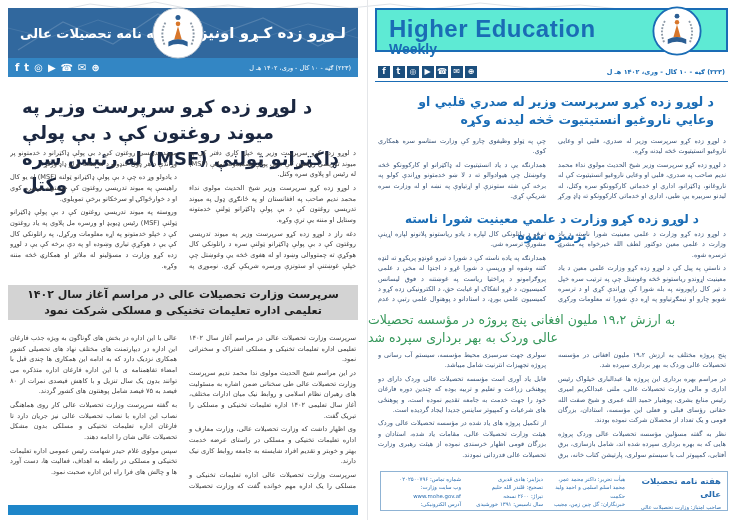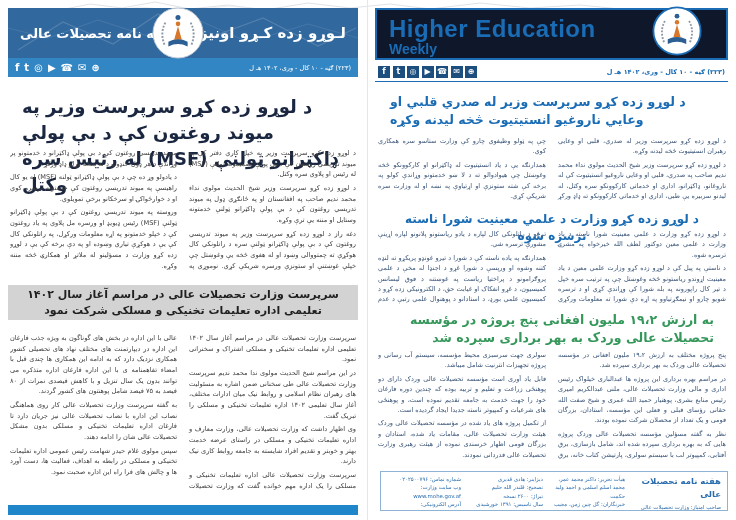--- a/index.html
+++ b/index.html
@@ -30,41 +30,41 @@
       font-size:18px;line-height:1.45;color:var(--headline_dark)}
   .l-body1{left:10px;top:148px;width:346px;height:134px;font-size:6.6px;line-height:1.62;color:var(--body_dark)}
   .l-graybox{left:8px;top:285px;width:350px;height:35px;background:var(--gray_box);
       display:flex;align-items:center;justify-content:center}
   .l-graybox-text{width:330px;text-align:center;direction:rtl;font-weight:bold;font-size:11px;
       line-height:1.45;color:#1f1f1f}
   .l-body2{left:10px;top:333px;width:346px;height:168px;font-size:6.6px;line-height:1.62;color:var(--body_dark)}
   .l-bar{left:8px;top:505px;width:350px;height:10px;background:var(--bar_blue)}
 
   
-  .r-box{left:375px;top:8px;width:353px;height:52px;background:#0f172a;border:2.5px solid var(--right_blue)}
+  .r-box{left:375px;top:8px;width:353px;height:44px;background:#5eead4;border:2.5px solid var(--right_blue)}
   .r-title1{position:absolute;left:12px;top:5px;font-size:24px;font-weight:bold;color:var(--right_blue);
       font-family:"Liberation Sans","DejaVu Sans",sans-serif;letter-spacing:.5px}
   .r-title2{position:absolute;left:12px;top:31px;font-size:14px;font-weight:bold;color:var(--right_blue);
       font-family:Liberation Sans, sans-serif}
   .r-logo{left:652px;top:6px;width:50px;height:50px;z-index:3}
   .r-strip{left:375px;top:63px;width:353px;height:17px;display:flex;align-items:center;
       justify-content:space-between;padding:0 3px}
   .r-soc .soc-sq{width:12px;height:12px;background:var(--icon_navy);color:#fff;font-size:8px;
       display:flex;align-items:center;justify-content:center;font-weight:bold}
   .r-soc{display:flex;gap:2.5px}
   .r-issue{color:var(--right_blue);font-size:6.5px;direction:rtl;font-weight:bold}
   .r-rule{left:375px;top:81px;width:353px;height:0;border-top:1.5px solid var(--right_blue)}
 
-  .r-h1{left:390px;top:93px;width:324px;text-align:left;direction:rtl;font-weight:bold;
+  .r-h1{left:390px;top:93px;width:324px;text-align:right;direction:rtl;font-weight:bold;
       font-size:12.5px;line-height:1.45;color:var(--right_blue)}
   .r-body1{left:378px;top:136px;width:348px;height:74px;font-size:6.5px;line-height:1.6;color:var(--body_blue)}
   .r-h2{left:390px;top:211px;width:324px;text-align:center;direction:rtl;font-weight:bold;
       font-size:12px;line-height:1.4;color:var(--right_blue)}
   .r-body2{left:378px;top:229px;width:348px;height:80px;font-size:6.5px;line-height:1.6;color:var(--body_blue)}
-  .r-h3{left:390px;top:311px;width:324px;text-align:right;direction:rtl;font-weight:bold;
+  .r-h3{left:368px;top:311px;width:324px;text-align:left;direction:rtl;font-weight:normal;
       font-size:12.5px;line-height:1.45;color:var(--green_headline)}
   .r-body3{left:378px;top:350px;width:348px;height:116px;font-size:6.5px;line-height:1.6;color:var(--body_blue)}
 
   .r-footer{left:380px;top:471px;width:348px;height:40px;border:1.5px solid var(--footer_border);
       display:flex;direction:rtl;padding:3px 6px;gap:8px;color:var(--footer_text);overflow:hidden}
   .rf-col{font-size:5.4px;line-height:1.55;text-align:right;direction:rtl;flex:1}
   .rf-col-title{flex:0 0 88px}
   .rf-title{font-weight:bold;font-size:8.5px;margin-bottom:2px;color:var(--footer_text)}
 </style>
 </head>
@@ -163,38 +163,38 @@
       <span class="soc-sq">☎</span>
       <span class="soc-sq">✉</span>
       <span class="soc-sq">⊕</span>
     </div>
     <div class="r-issue">(۲۲۳) ګڼه - ۱۰ کال - وری، ۱۴۰۲ هـ ل</div>
   </div>
   <div class="abs r-rule"></div>
 
   <div class="abs r-h1">د لوړو زده کړو سرپرست وزیر له صدري قلبي او وعایي ناروغیو انستیتیوت څخه لیدنه وکړه</div>
   <div class="abs r-body1 cols">
-      <p>د لوړو زده کړو سرپرست وزیر له صدري، قلبي او وعایي رهبران انستیتیوت څخه لیدنه وکړه.</p>
+      <p>د لوړو زده کړو سرپرست وزیر له صدري، قلبي او وعایي ناروغیو انستیتیوت څخه لیدنه وکړه.</p>
       <p>د لوړو زده کړو سرپرست وزیر شیخ الحدیث مولوي نداء محمد ندیم صاحب په صدري، قلبي او وعایي ناروغیو انستیتیوت کې له ناروغانو، ډاکټرانو، اداري او خدماتي کارکوونکو سره وکتل، له لیدنو سربیره یې طبي، اداري او خدماتي کارکوونکو ته ډاډ ورکړ چې په ټولو وظیفوي چارو کې وزارت ستاسو سره همکاري کوي.</p>
       <p>همدارنګه یې د یاد انستیتیوت له ډاکټرانو او کارکوونکو څخه وغوښتل چې هیوادوالو ته د لا ښو خدمتونو وړاندې کولو په برخه کې شته ستونزې او اړتیاوې په نښه او له وزارت سره شریکې کړي.</p>
     </div>
 
   <div class="abs r-h2">د لوړو زده کړو وزارت د علمي معینیت شورا ناسته ترسره شوه</div>
   <div class="abs r-body2 cols">
       <p>د لوړو زده کړو وزارت د علمي معینیت شورا ناسته د یاد وزارت د علمي معین دوکتور لطف الله خیرخواه په مشرۍ ترسره شوه.</p>
       <p>د ناستې په پیل کې د لوړو زده کړو وزارت علمي معین د یاد معینیت اړوندو ریاستونو څخه وغوښتل چې په ترتیب سره خپل د تیر کال راپورونه په بله شورا کې وړاندې کړي او د ترسره شویو چارو او نیمګړتیاوو په اړه دې شورا ته معلومات ورکړي ترڅو د راتلونکي کال لپاره د یادو ریاستونو پلانونو لپاره اړینې مشورې ترسره شي.</p>
       <p>همدارنګه په یاده ناسته کې د شورا د تیرو غونډو پریکړو ته لنډه کتنه وشوه او ورپسې د شورا غړو د اجنډا له مخې د علمي پروګرامونو د پراختیا ریاست په غوښتنه د فوق لیسانس کمیسیون، د غړو انفکاک او غیابت حق، د الکترونیکي زده کړو د کمیسیون علمي بورډ، د استادانو د پوهنوال علمي رتبې د عدم ارتقا په ستونزو، د افغانستان د کرنیزو علومو او ټکنالوژۍ ملي پوهنتون د ماموریت او لیدلوري او نورو انفرادي مسایلو په اړه بحث وکړ او لازم تصمیمونه یې ونیول.</p>
     </div>
 
   <div class="abs r-h3">به ارزش ۱۹،۲ ملیون افغانی پنج پروژه در مؤسسه تحصیلات عالی وردک به بهر برداری سپرده شد</div>
   <div class="abs r-body3 cols">
       <p>پنج پروژه مختلف به ارزش ۱۹،۲ ملیون افغانی در مؤسسه تحصیلات عالی وردک به بهر برداری سپرده شد.</p>
       <p>در مراسم بهره برداری این پروژه ها عبدالباری خیلواک رئیس اداری و مالی وزارت تحصیلات عالی، ملنی عبدالکریم امیری رئیس منابع بشری، پوهنیار حمید الله عمری و شیخ صفت الله حقانی رؤسای قبلی و فعلی این مؤسسه، استادان، بزرگان قومی و یک تعداد از محصلان شرکت نموده بودند.</p>
       <p>نظر به گفته مسؤلین مؤسسه تحصیلات عالی وردک پروژه هایی که به بهره برداری سپرده شده اند، شامل بازسازی، برق آفتابی، کمپیوتر لب با سیستم سولری، پارتیشن کتاب خانه، برق سولری جهت سرسبزی محیط مؤسسه، سیستم آب رسانی و پروژه تجهیزات انترنیت شامل میباشد.</p>
-      <p>قابل یاد آوری است مؤسسه تحصیلات عالی وردک دارای دو پوهنځی زراعت و تعلیم و تربیه بوده که چندین دوره فارغان خود را جهت خدمت به جامعه تقدیم نموده است، و پوهنځی های شرعیات و کمپیوتر ناسته جدیدا ایجاد گردیده است.</p>
+      <p>قابل یاد آوری است مؤسسه تحصیلات عالی وردک دارای دو پوهنځی زراعت و تعلیم و تربیه بوده که چندین دوره فارغان خود را جهت خدمت به جامعه تقدیم نموده است، و پوهنځی های شرعیات و کمپیوتر ساینس جدیدا ایجاد گردیده است.</p>
       <p>از تکمیل پروژه های یاد شده در مؤسسه تحصیلات عالی وردک هیئت وزارت تحصیلات عالی، مقامات یاد شده، استادان و بزرگان قومی اظهار خرسندی نموده از هیئت رهبری وزارت تحصیلات عالی قدردانی نمودند.</p>
     </div>
 
   <div class="abs r-footer">
     <div class="rf-col rf-col-title">
       <div class="rf-title">هفته نامه تحصیلات عالی</div>
       <div>
           <div>صاحب امتیاز: وزارت تحصیلات عالی</div>
         </div>
     </div>

